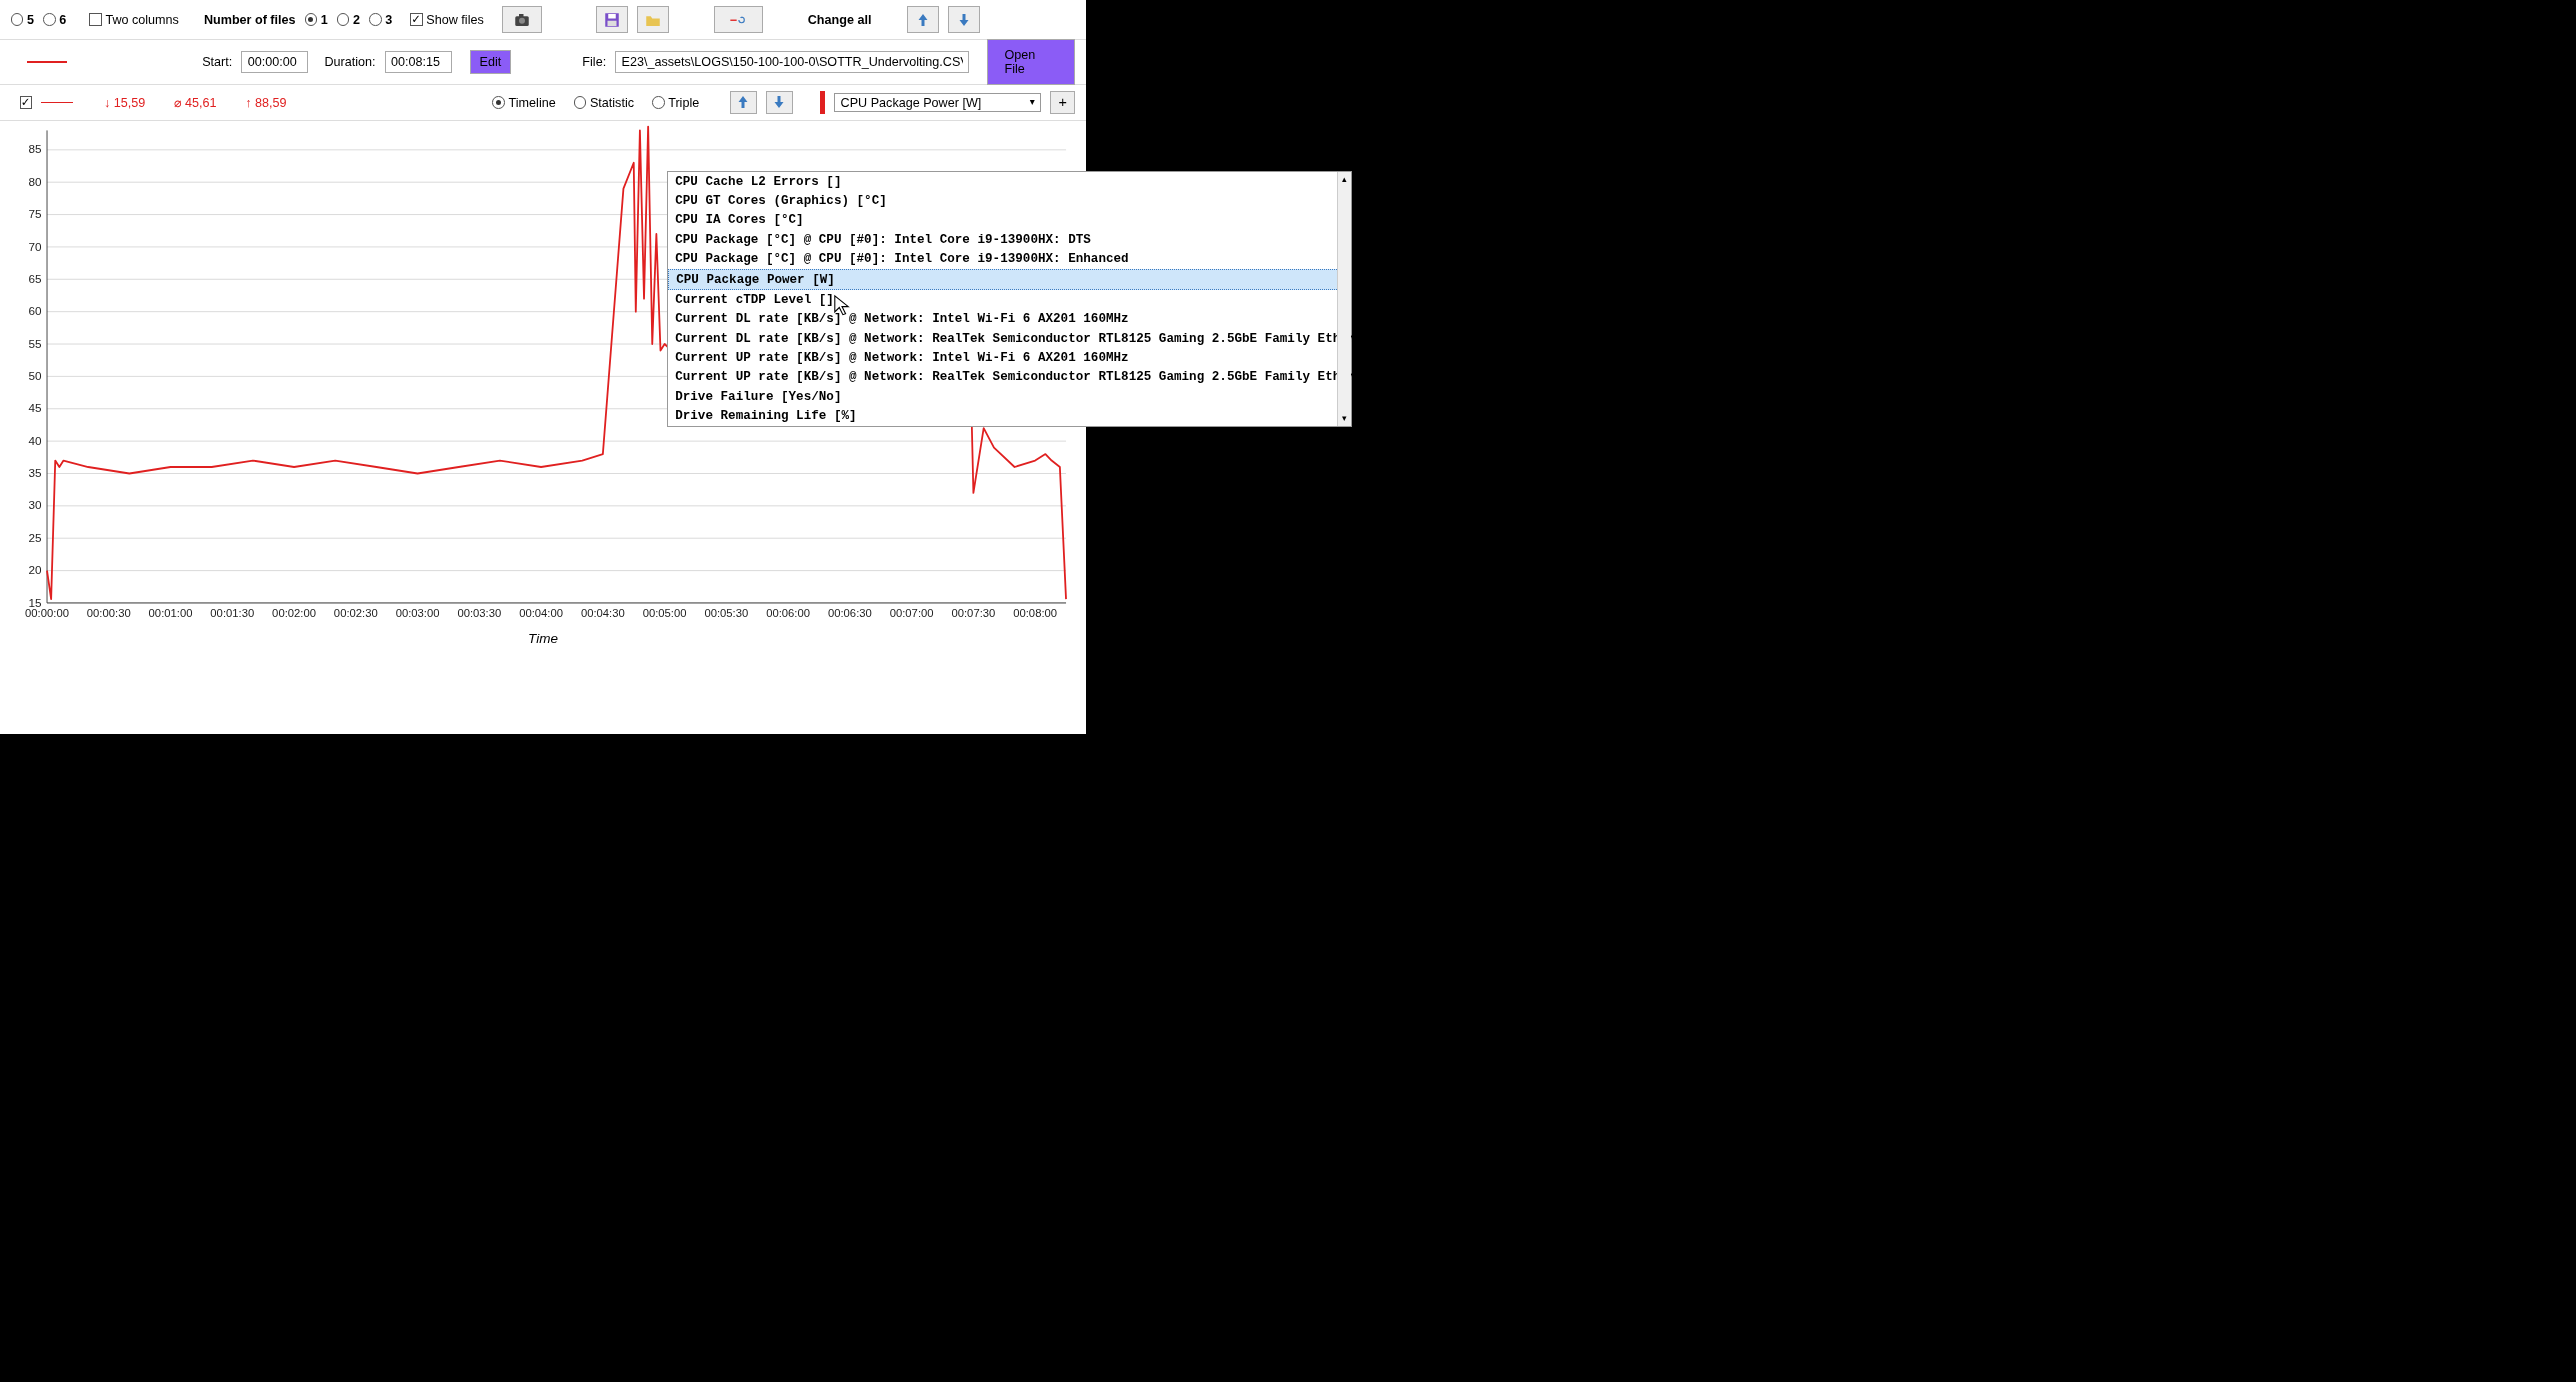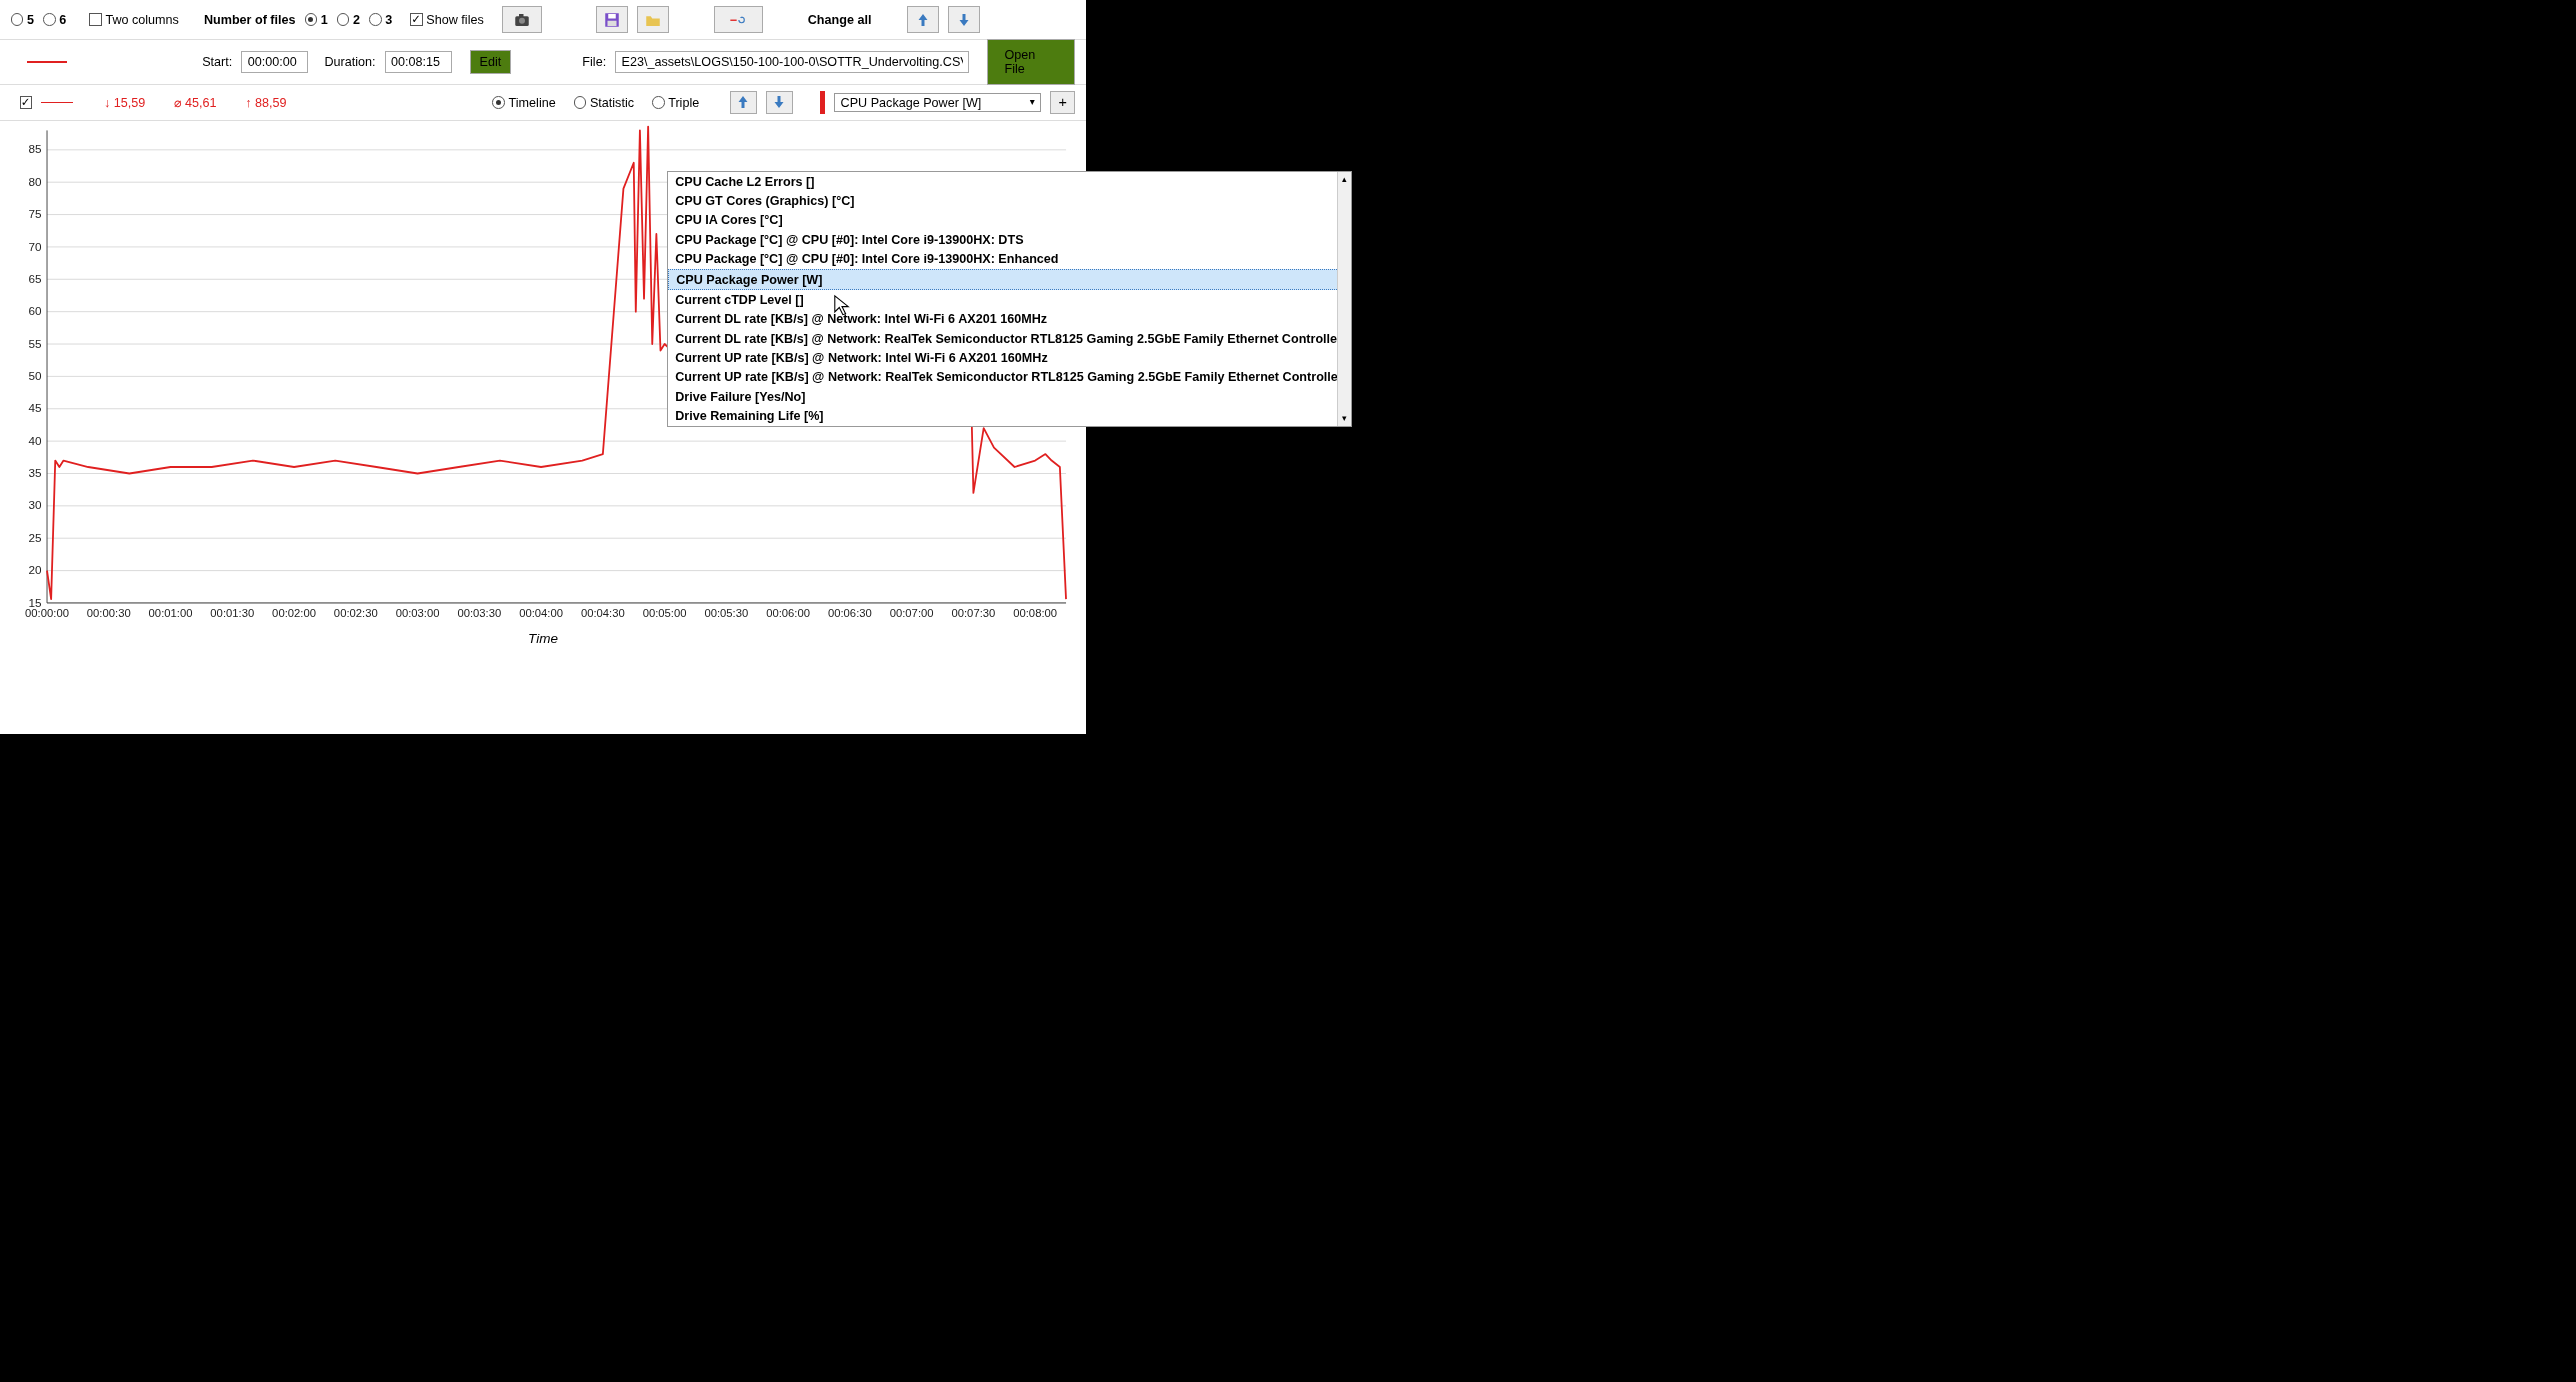--- a/index.html
+++ b/index.html
@@ -13,34 +13,34 @@
   .toolbar1 { height: 40px; display: flex; align-items: center; padding: 0 10.8px; gap: 9px; border-bottom: 0.9px solid #ddd; }
   .toolbar2 { height: 45px; display: flex; align-items: center; padding: 0 10.8px; gap: 9px; border-bottom: 0.9px solid #ddd; }
   .toolbar3 { height: 36px; display: flex; align-items: center; padding: 0 10.8px; gap: 9px; border-bottom: 0.9px solid #ddd; }
   label { display: inline-flex; align-items: center; gap: 3.6px; }
   .radio { width: 12.6px; height: 12.6px; border: 1.4px solid #555; border-radius: 50%; display: inline-block; position: relative; }
   .radio.sel::after { content:""; width:5.4px; height:5.4px; background:#333; border-radius:50%; position:absolute; top:2.3px; left:2.3px; }
   .checkbox { width: 12.6px; height: 12.6px; border: 1.4px solid #555; display: inline-block; position: relative; }
   .checkbox.sel::after { content:"✓"; position:absolute; top:-2.7px; left:0; font-size:11.7px; }
   .bold { font-weight: 600; }
   .txtinput { border: 0.9px solid #aaa; padding: 2.7px 5.4px; font-size: 12.6px; background: #fff; }
-  .btn { border: 0.9px solid #aaa; background: #4d7c0f; padding: 3.6px 9px; cursor: default; }
+  .btn { border: 0.9px solid #aaa; background: #8b5cf6; padding: 3.6px 9px; cursor: default; }
   .iconbtn { border: 0.9px solid #aaa; background: #eee; width: 32px; height: 27px; display:inline-flex; align-items:center; justify-content:center; }
   .iconbtn svg { width: 18px; height: 18px; }
   .spacer { flex: 1; }
   .red { color: #e02020; }
   .redline { display:inline-block; width:41px; height:2.7px; background:#e02020; vertical-align:middle; }
   .redline.thin { width:32px; height:1.8px; }
   .chart-area { position: relative; height: 541px; padding: 3.6px 9px 0 9px; }
   .chart-svg { width: 100%; height: 505px; display:block; }
   .xlabel { text-align:center; font-style: italic; font-size: 13.5px; margin-top: 1.8px; }
   .dropdown { border:0.9px solid #999; padding:1.8px 18px 1.8px 5.4px; width:207px; background:#fff; position:relative; }
   .dropdown::after { content:"▾"; position:absolute; right:5.4px; top:2.7px; font-size:10px; }
   .list-popup { position:absolute; top:171px; left:667px; width:685px; background:#fff; border:0.9px solid #999; z-index:50; }
-  .list-popup .item { padding:2.7px 7.2px; font-size:12.6px; font-weight:600; white-space:nowrap; }
+  .list-popup .item { padding:2.7px 7.2px; font-size:12.6px; font-weight:600; white-space:nowrap;font-family:Liberation Mono, monospace; }
   .list-popup .item.hl { background:#cfe6fa; border:0.9px dotted #3a7ac0; }
   .list-popup .scroll { position:absolute; right:0; top:0; bottom:0; width:14.4px; background:#f0f0f0; border-left:0.9px solid #ccc; }
   .list-popup .scroll .arrow { height:14.4px; text-align:center; font-size:9px; line-height:14.4px; }
   .cursor-pointer { position:absolute; top:294px; left:833px; z-index:60; }
   .red-marker { width:5.4px; height:23.4px; background:#e02020; display:inline-block; }
   .stats span { margin-right: 12.6px; }
 </style>
 </head>
 <body>
 

